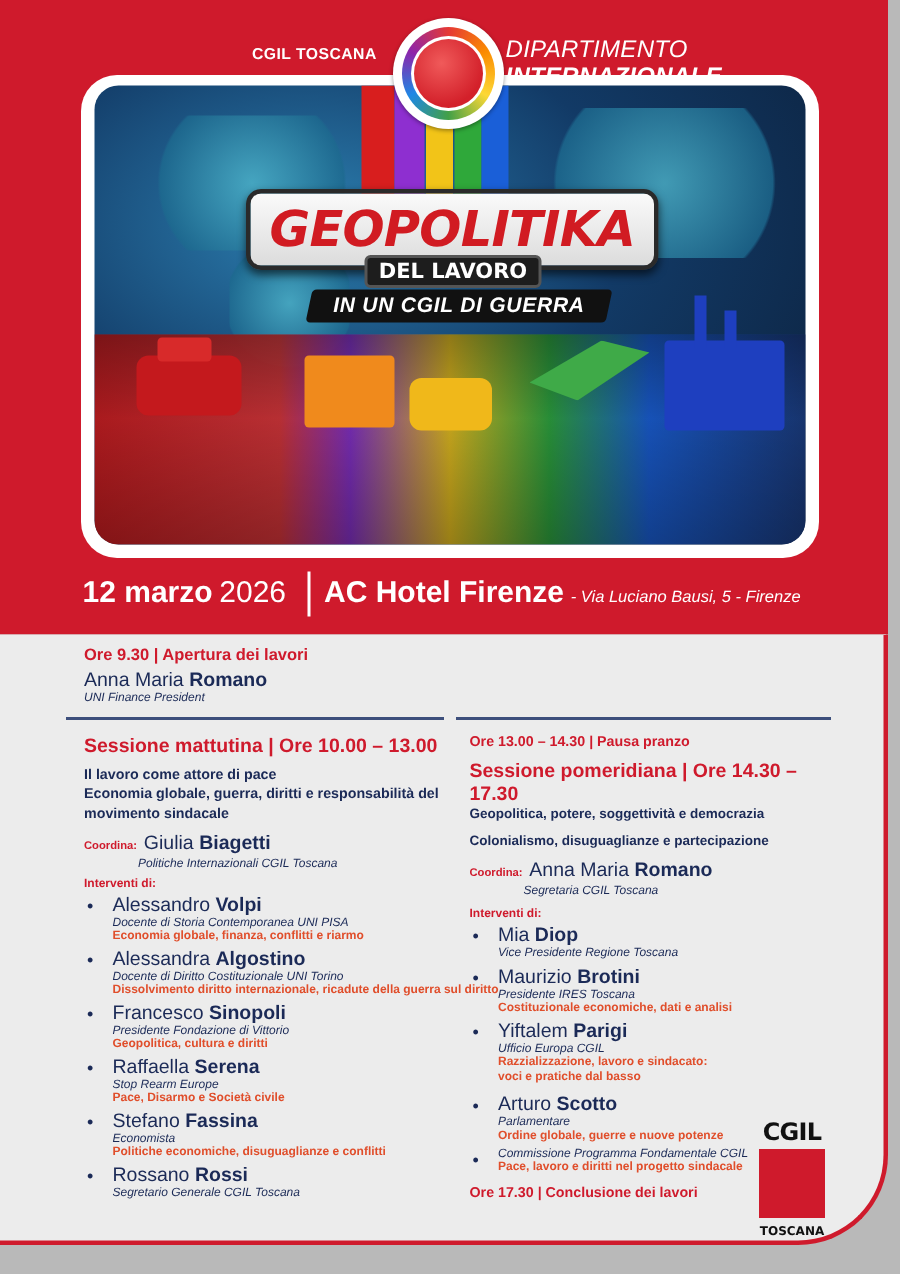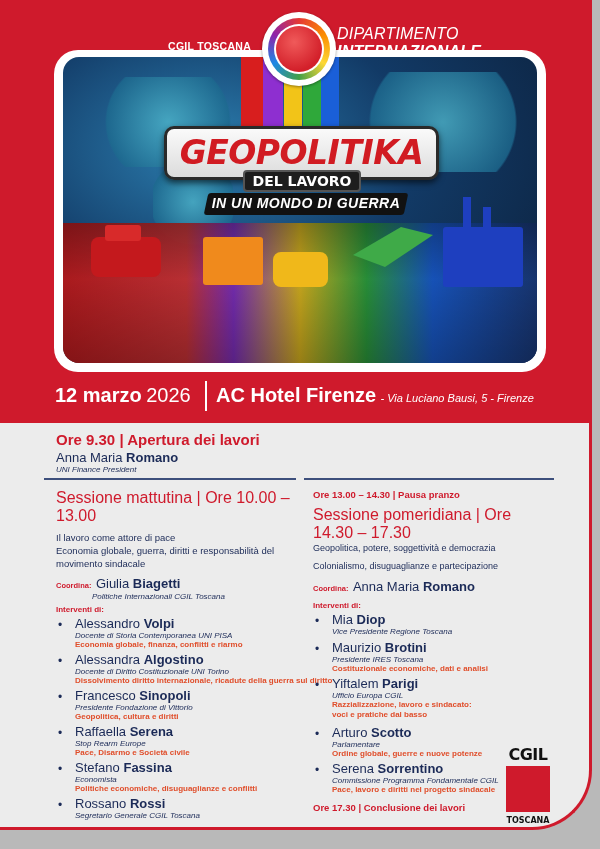--- a/index.html
+++ b/index.html
@@ -2,21 +2,21 @@
 <html><head>
 <meta charset="utf-8">
 <style>
   * { box-sizing: border-box; margin: 0; padding: 0; }
   html, body { width: 600px; height: 849px; overflow: hidden; background: #b9b9b9; }
   body { position: relative; font-family: "Liberation Sans", sans-serif; }
 
   .page { position: absolute; left: 0; top: 0; width: 592px; height: 849px; background: #b9b9b9; }
   .red-top { position: absolute; left: 0; top: 0; width: 592px; height: 423px; background: #cf1a2c; }
 
-  .hdr-left { position: absolute; left: 168px; top: 40px; color: #fff; font-weight: 900; font-size: 10.5px; letter-spacing: 0.3px; }
+  .hdr-left { position: absolute; left: 168px; top: 30px; color: #fff; font-weight: 900; font-size: 10.5px; letter-spacing: 0.3px; }
   .hdr-right { position: absolute; left: 337px; top: 25px; color: #fff; font-size: 16px; letter-spacing: 0.2px; font-style: italic; }
   .hdr-right b { font-weight: 900; }
 
   .poster-frame { position: absolute; left: 54px; top: 50px; width: 492px; height: 322px; background: #fff; border-radius: 24px; }
   .poster { position: absolute; left: 63px; top: 57px; width: 474px; height: 306px; border-radius: 16px; overflow: hidden;
     background: radial-gradient(ellipse at 30% 30%, #2c7fb0 0%, #123a66 45%, #0b1c35 100%); }
   .map-land { position: absolute; background: radial-gradient(circle, #4db3c9 0%, #1d6a8f 70%, transparent 72%); opacity: 0.8; }
   .stripes { position: absolute; left: 0; top: 0; width: 100%; height: 100%; }
   .stripe { position: absolute; top: 0; bottom: 0; }
   .ground { position: absolute; left: 0; right: 0; bottom: 0; height: 140px;
@@ -45,27 +45,27 @@
   .venue .v1 { font-weight: 900; font-size: 20px; }
   .venue .v2 { font-style: italic; font-size: 11px; text-align: center; }
 
   .panel { position: absolute; left: 0; top: 423px; width: 592px; height: 407px; background: #ececec;
     border-bottom: 3px solid #cf1a2c; border-right: 3px solid #cf1a2c; border-bottom-right-radius: 60px; }
 
   .col { position: absolute; }
   .red { color: #cf1a2c; }
   .hline { position: absolute; height: 1.5px; background: #3d4f7c; }
 
-  .t-ore { font-weight: 700; font-size: 15px; }
+  .t-ore { font-weight: 700; font-size: 11px; }
   .name { font-size: 13px; color: #1b2a57; }
   .name b { font-weight: 900; }
   .role { font-style: italic; font-size: 8px; color: #1b2a57; }
   .topic { font-weight: 700; font-size: 8px; color: #e04e2b; }
-  .sess { font-weight: 400; font-size: 16px; color: #cf1a2c; }
-  .sess-desc { font-weight: 400; font-size: 9.5px; color: #1b2a57; line-height: 13px; }
+  .sess { font-weight: 700; font-size: 13px; color: #cf1a2c; }
+  .sess-desc { font-weight: 700; font-size: 9.5px; color: #1b2a57; line-height: 13px; }
   .coord-l { font-weight: 700; font-size: 7.5px; color: #cf1a2c; }
   .interv { font-weight: 700; font-size: 8px; color: #cf1a2c; }
   .intro { font-size: 9.5px; color: #1b2a57; line-height: 14px; }
   .intro i { font-style: italic; }
   .intro b { font-weight: 700; }
 
   .spk { position: relative; padding-left: 19px; }
   .spk .bul { position: absolute; left: 2px; top: 2px; font-size: 12px; color: #1b2a57; }
 
   .cgil-logo { position: absolute; left: 504px; top: 745px; width: 48px; }
@@ -104,21 +104,21 @@
     <div class="toy" style="left:290px;top:170px;width:80px;height:40px;background:#3faa48;clip-path:polygon(0 70%,60% 0,100% 20%,40% 100%);"></div>
     <div class="toy" style="left:380px;top:170px;width:80px;height:60px;background:#1e3fbf;border-radius:3px;"></div>
     <div class="toy" style="left:400px;top:140px;width:8px;height:35px;background:#1e3fbf;"></div>
     <div class="toy" style="left:420px;top:150px;width:8px;height:25px;background:#1e3fbf;"></div>
 
     <div class="title-plate">
       <div class="title-main">GEOPOLITIKA</div>
     </div>
     <div class="title-sub">DEL LAVORO</div>
     <div class="title-tag"></div>
-    <div class="title-tag-txt">IN UN MONDO DI GUERRA</div>
+    <div class="title-tag-txt">IN UN CGIL DI GUERRA</div>
   </div>
 
   <div class="globe-logo">
     <div class="globe-ring"></div>
     <div class="globe-inner"></div>
     <div class="globe-core"></div>
   </div>
 
   <div class="date-bar"><span class="d1">12 marzo</span> <span class="d2">2026</span></div>
   <div class="date-sep"></div>
@@ -184,20 +184,21 @@
 
   <div class="col" style="left:313px;top:489px;width:240px;">
     <div class="t-ore red" style="font-size:9.5px;">Ore 13.00 – 14.30 | Pausa pranzo</div>
     <div class="sess" style="margin-top:6px;">Sessione pomeridiana | Ore 14.30 – 17.30</div>
     <div class="sess-desc" style="font-size:9px;">Geopolitica, potere, soggettività e democrazia</div>
     <div class="sess-desc" style="margin-top:5px;font-size:9px;">Colonialismo, disuguaglianze e partecipazione</div>
     <div style="margin-top:4px;">
       <span class="coord-l">Coordina:</span>
       <span class="name"><span>Anna Maria</span> <b>Romano</b></span>
     </div>
+    <div class="role" style="padding-left:36px;">Segretaria CGIL Toscana</div>
     <div class="interv" style="margin-top:6px;">Interventi di:</div>
 
     <div class="spk" style="margin-top:2px;">
       <span class="bul">•</span>
       <div class="name"><span>Mia</span> <b>Diop</b></div>
       <div class="role">Vice Presidente Regione Toscana</div>
     </div>
     <div class="spk" style="margin-top:4px;">
       <span class="bul">•</span>
       <div class="name"><span>Maurizio</span> <b>Brotini</b></div>
@@ -211,21 +212,20 @@
       <div class="topic" style="line-height:10px;">Razzializzazione, lavoro e sindacato: voci e pratiche dal basso</div>
     </div>
     <div class="spk" style="margin-top:5px;">
       <span class="bul">•</span>
       <div class="name"><span>Arturo</span> <b>Scotto</b></div>
       <div class="role">Parlamentare</div>
       <div class="topic">Ordine globale, guerre e nuove potenze</div>
     </div>
     <div class="spk" style="margin-top:3px;">
       <span class="bul">•</span>
-      <div class="name"><span>Serena</span> <b>Sorrentino</b></div>
       <div class="role">Commissione Programma Fondamentale CGIL</div>
       <div class="topic">Pace, lavoro e diritti nel progetto sindacale</div>
     </div>
     <div class="t-ore red" style="margin-top:8px;font-size:9.5px;">Ore 17.30 | Conclusione dei lavori</div>
   </div>
 
   <div class="cgil-logo">
     <div class="cgil-word">CGIL</div>
     <div class="cgil-box"></div>
     <div class="cgil-sub">TOSCANA</div>

